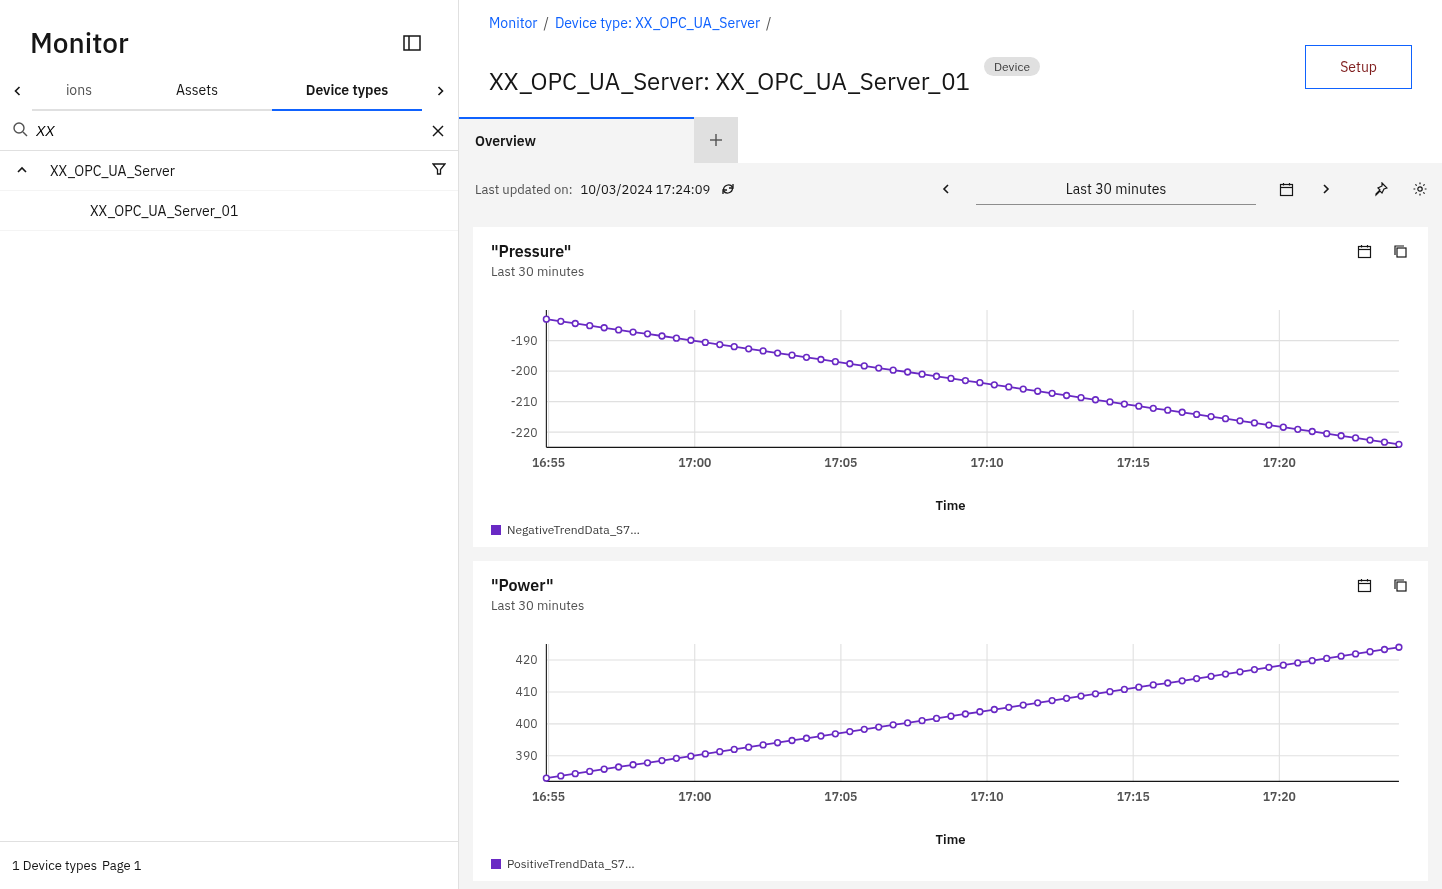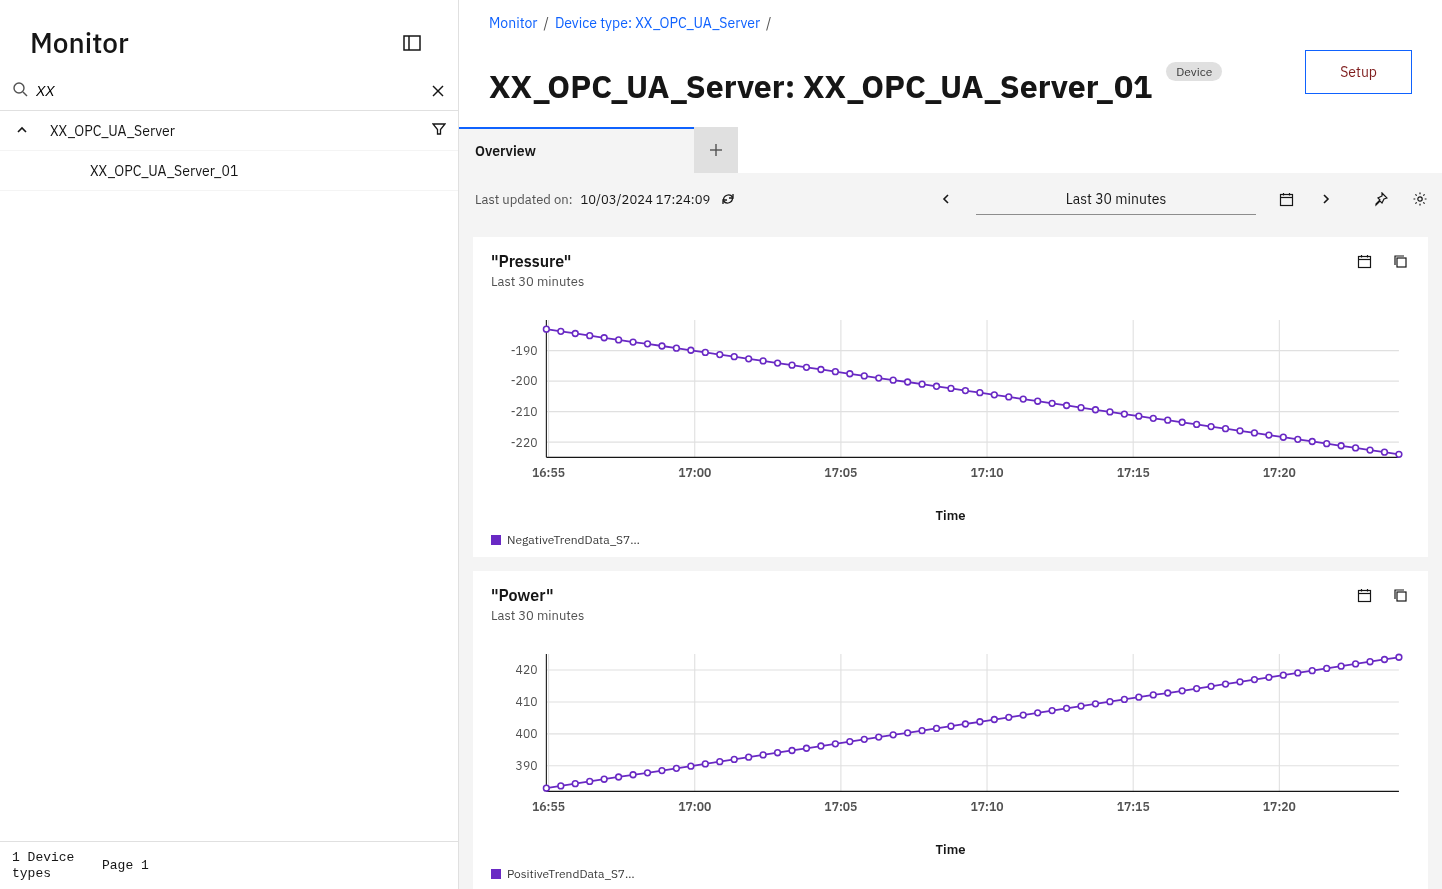--- a/index.html
+++ b/index.html
@@ -50,30 +50,30 @@
   .tree { flex:1; overflow:auto; }
   .tree-row {
     display:flex; align-items:center; height:40px; padding: 0 12px 0 16px;
     border-bottom:1px solid #f4f4f4;
   }
   .tree-row .carat { width:16px; margin-right:18px; color:#161616;}
   .tree-row.child { padding-left: 90px; }
   .tree-row .filter-ic { margin-left:auto; color:#161616;}
   .side-footer {
     height:48px; border-top:1px solid #e0e0e0;
-    display:flex; align-items:center; padding: 0 12px; font-size:13px; color:#161616;font-family:Liberation Mono, monospace;
+    display:flex; align-items:center; padding: 0 12px; font-size:13px; color:#161616;
   }
   .side-footer .count { width:90px; line-height:1.2;}
   
   .main { flex:1; display:flex; flex-direction:column; overflow:hidden; }
   .crumbs { padding: 14px 30px 4px 30px; font-size:14px; display:flex; gap:6px; align-items:center;}
   .crumbs a { color:#0f62fe; text-decoration:none;}
   .crumbs .sep { color:#525252;}
   .title-row { display:flex; align-items:center; padding: 0 30px 18px 30px; gap:14px;}
-  .page-title { font-size:32px; font-weight:700;margin-top:29px;}
+  .page-title { font-size:24px; font-weight:400;margin-top:29px;}
   .tag { background:#e0e0e0; color:#393939; font-size:12px; padding:2px 10px; border-radius: 10px;}
   .setup-btn {
     margin-left:auto; border:1px solid #0f62fe; color:#7f1d1d;
     padding: 12px 34px; font-size:14px; cursor:pointer; background:#fff;
   }
   .content-tabs {
     display:flex; border-top:2px solid #0f62fe00;
   }
   .ctab {
     height:46px; width:235px; display:flex;align-items:center; padding-left:16px;
@@ -118,20 +118,37 @@
   <div class="side-header">
     <div class="side-title">Monitor</div>
     <div class="icon-btn">
       <svg width="18" height="18" viewBox="0 0 18 18" fill="none" stroke="currentColor" stroke-width="1.5">
           <rect x="1" y="2" width="16" height="14"></rect>
           <line x1="6" y1="2" x2="6" y2="16"></line>
         </svg>
     </div>
   </div>
 
+  <div class="tabs-row">
+    <div class="chev">
+      <svg width="10" height="10" viewBox="0 0 10 10" fill="none" stroke="currentColor" stroke-width="1.6">
+          <polyline points="6.5,1 2.5,5 6.5,9"></polyline>
+        </svg>
+    </div>
+    <div class="tabs-nav">
+      <div class="tab partial-left">ions</div>
+      <div class="tab">Assets</div>
+      <div class="tab active">Device types</div>
+    </div>
+    <div class="chev">
+      <svg width="10" height="10" viewBox="0 0 10 10" fill="none" stroke="currentColor" stroke-width="1.6">
+          <polyline points="3.5,1 7.5,5 3.5,9"></polyline>
+        </svg>
+    </div>
+  </div>
 
   <div class="search-row">
     <span>
       <svg width="16" height="16" viewBox="0 0 16 16" fill="none" stroke="#525252" stroke-width="1.4">
           <circle cx="7" cy="7" r="5"></circle>
           <line x1="11" y1="11" x2="15" y2="15"></line>
         </svg>
     </span>
     <input type="text" value="XX" style="">
     <span class="icon-btn" style="width:20px">

